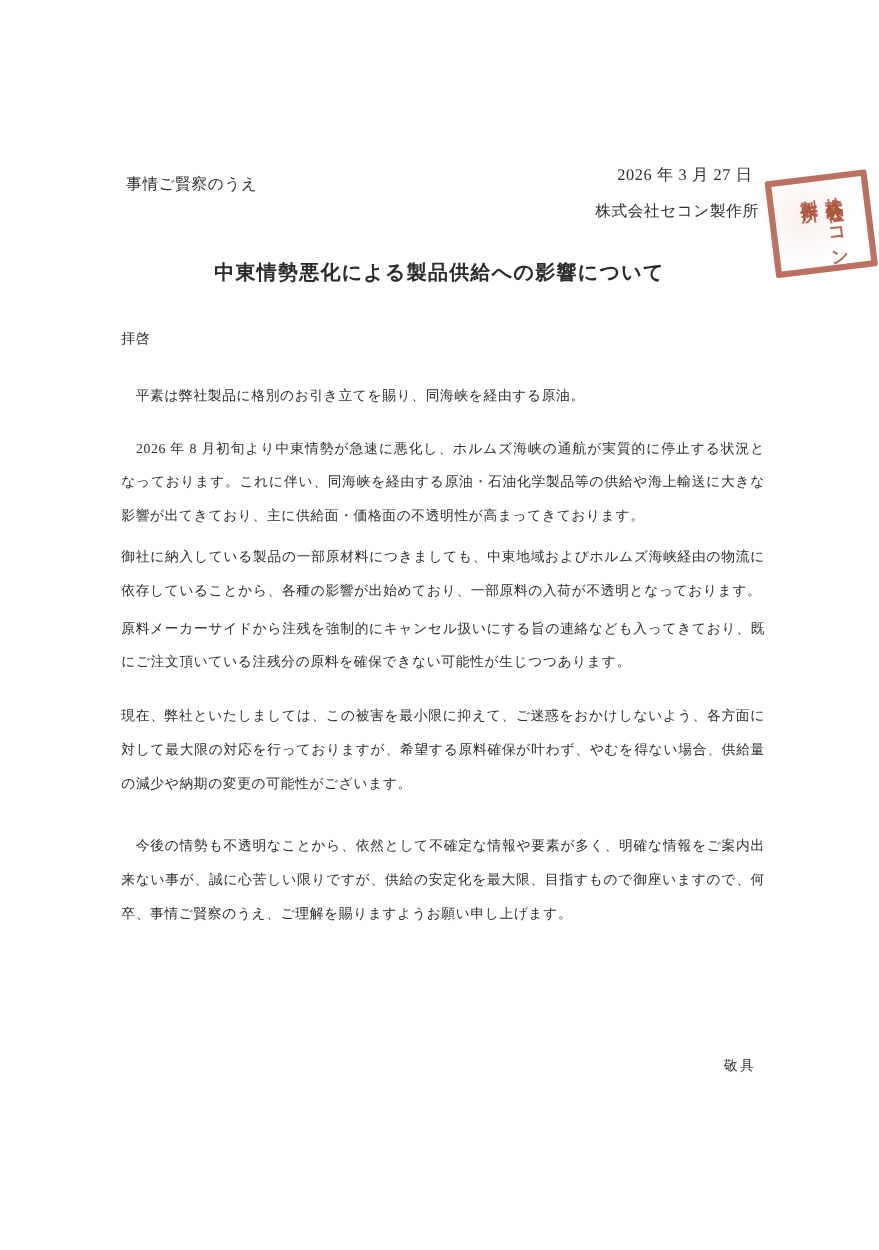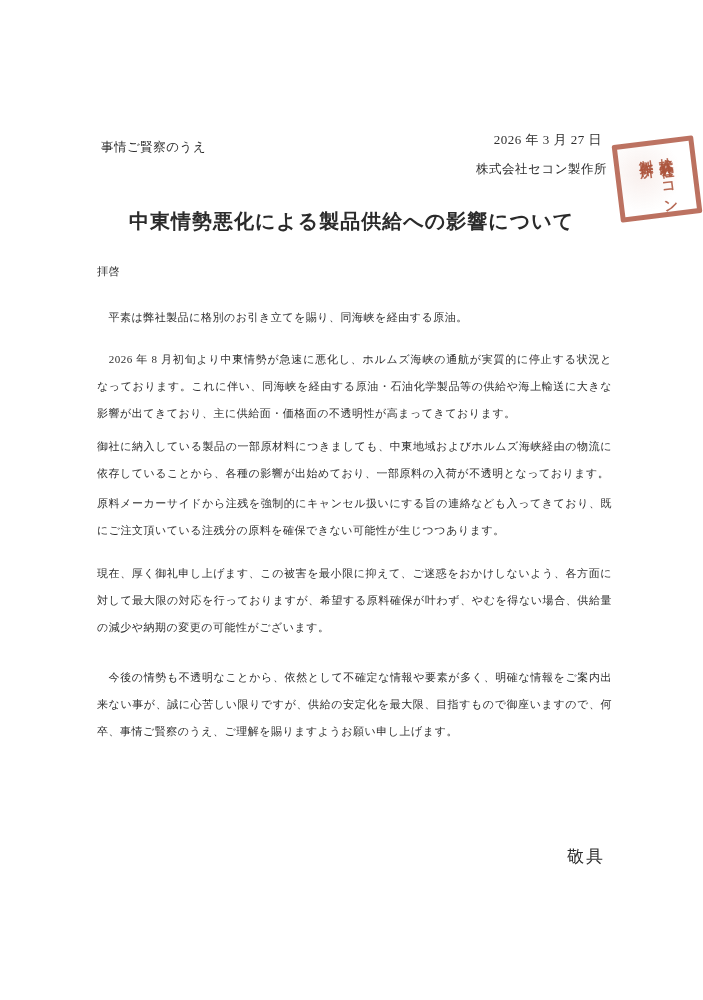--- a/index.html
+++ b/index.html
@@ -67,21 +67,21 @@
     color: rgba(172, 84, 60, 0.88);
     height: 100%;
   }
   .letter-title {
     position: absolute;
     top: 208px;
     left: 0;
     width: 100%;
     margin: 0;
     text-align: center;
-    font-size: 20px;
+    font-size: 16px;
     font-weight: 600;
     letter-spacing: 1px;
     color: #2b2b2b;
   }
   .letter-body {
     position: absolute;
     top: 258px;
     left: 97px;
     width: 515px;
     font-size: 11px;
@@ -96,21 +96,21 @@
   .para-1 { margin-top: 19px !important; }
   .para-2 { margin-top: 15px !important; }
   .para-3 { margin-top: 6px  !important; }
   .para-4 { margin-top: 3px  !important; }
   .para-5 { margin-top: 16px !important; }
   .para-6 { margin-top: 23px !important; }
   .closing-line {
     position: absolute;
     top: 845px;
     right: 98px;
-    font-size: 17px;
+    font-size: 11px;
     letter-spacing: 2px;
     white-space: nowrap;
     text-align: right;
   }
 </style>
 </head>
 <body>
 
 <div class="page">
 
@@ -125,19 +125,19 @@
   </div>
 
   <h1 class="letter-title">中東情勢悪化による製品供給への影響について</h1>
 
   <div class="letter-body">
     <p class="salutation">拝啓</p>
     <p class="para-1">　平素は弊社製品に格別のお引き立てを賜り、同海峡を経由する原油。</p>
     <p class="para-2">　2026 年 8 月初旬より中東情勢が急速に悪化し、ホルムズ海峡の通航が実質的に停止する状況となっております。これに伴い、同海峡を経由する原油・石油化学製品等の供給や海上輸送に大きな影響が出てきており、主に供給面・価格面の不透明性が高まってきております。</p>
     <p class="para-3">御社に納入している製品の一部原材料につきましても、中東地域およびホルムズ海峡経由の物流に依存していることから、各種の影響が出始めており、一部原料の入荷が不透明となっております。</p>
     <p class="para-4">原料メーカーサイドから注残を強制的にキャンセル扱いにする旨の連絡なども入ってきており、既にご注文頂いている注残分の原料を確保できない可能性が生じつつあります。</p>
-    <p class="para-5">現在、厚く御礼申し上げます、この被害を最小限に抑えて、ご迷惑をおかけしないよう、各方面に対して最大限の対応を行っておりますが、希望する原料確保が叶わず、やむを得ない場合、供給量の減少や納期の変更の可能性がございます。</p>
+    <p class="para-5">現在、弊社といたしましては、この被害を最小限に抑えて、ご迷惑をおかけしないよう、各方面に対して最大限の対応を行っておりますが、希望する原料確保が叶わず、やむを得ない場合、供給量の減少や納期の変更の可能性がございます。</p>
     <p class="para-6">　今後の情勢も不透明なことから、依然として不確定な情報や要素が多く、明確な情報をご案内出来ない事が、誠に心苦しい限りですが、供給の安定化を最大限、目指すもので御座いますので、何卒、事情ご賢察のうえ、ご理解を賜りますようお願い申し上げます。</p>
   </div>
 
   <div class="closing-line">敬具</div>
 
 </div>
 
 </body></html>

